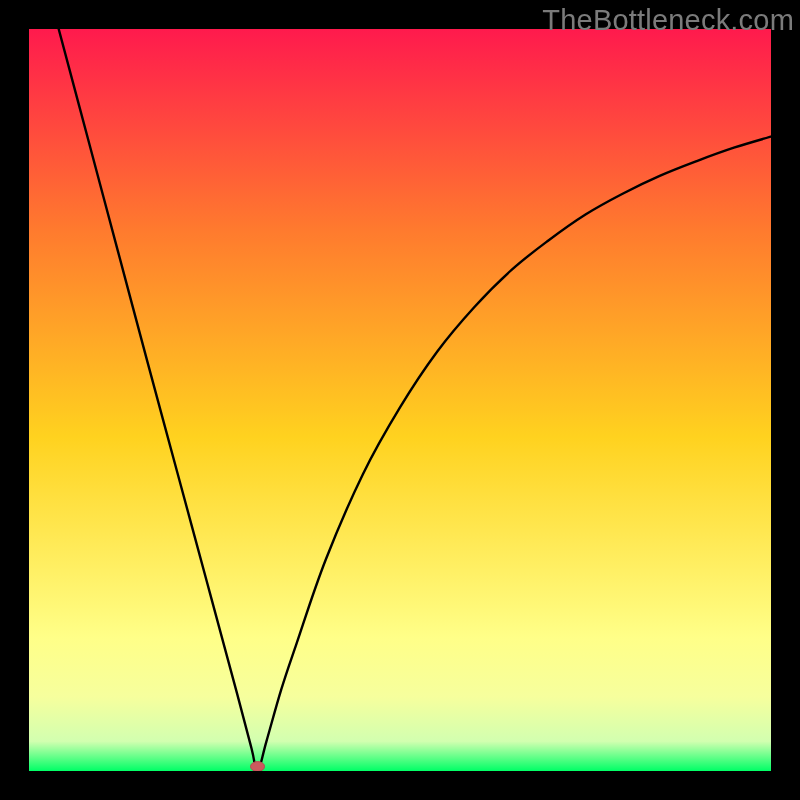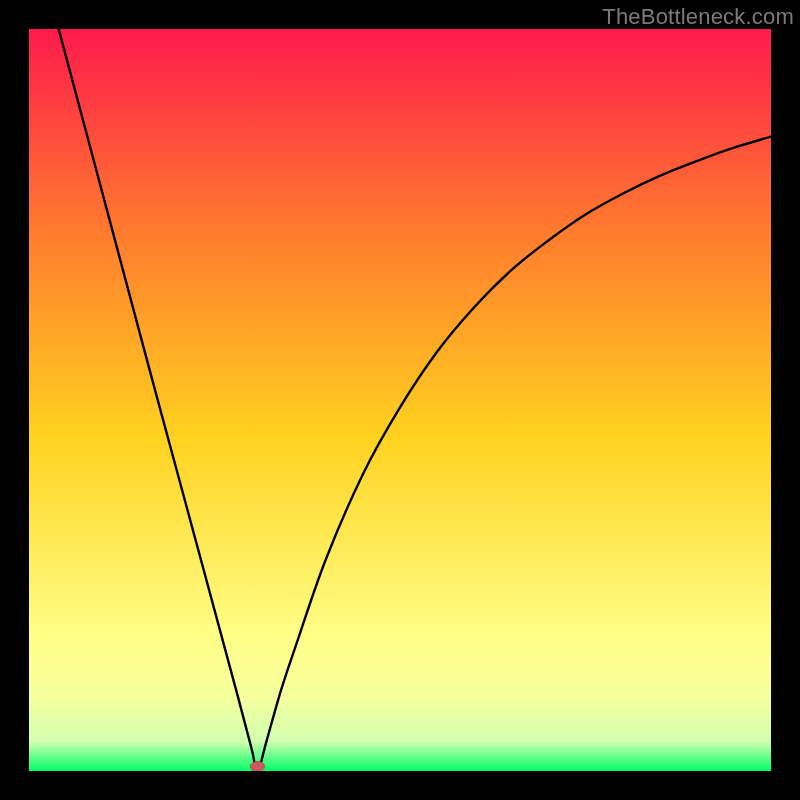--- a/index.html
+++ b/index.html
@@ -25,21 +25,21 @@
     top: 0;
     width: 742px;
     height: 742px;
     display: block;
   }
   .watermark {
     position: absolute;
     top: 4px;
     right: 6px;
     color: #7b7b7b;
-    font-size: 22px;
+    font-size: 29px;
     font-weight: 400;
     letter-spacing: 0.2px;
     font-family: Arial, Helvetica, sans-serif;
   }
 </style>
 </head>
 <body>
 
 <div class="frame">
   <svg class="plot" viewBox="0 0 742 742" preserveAspectRatio="none">

